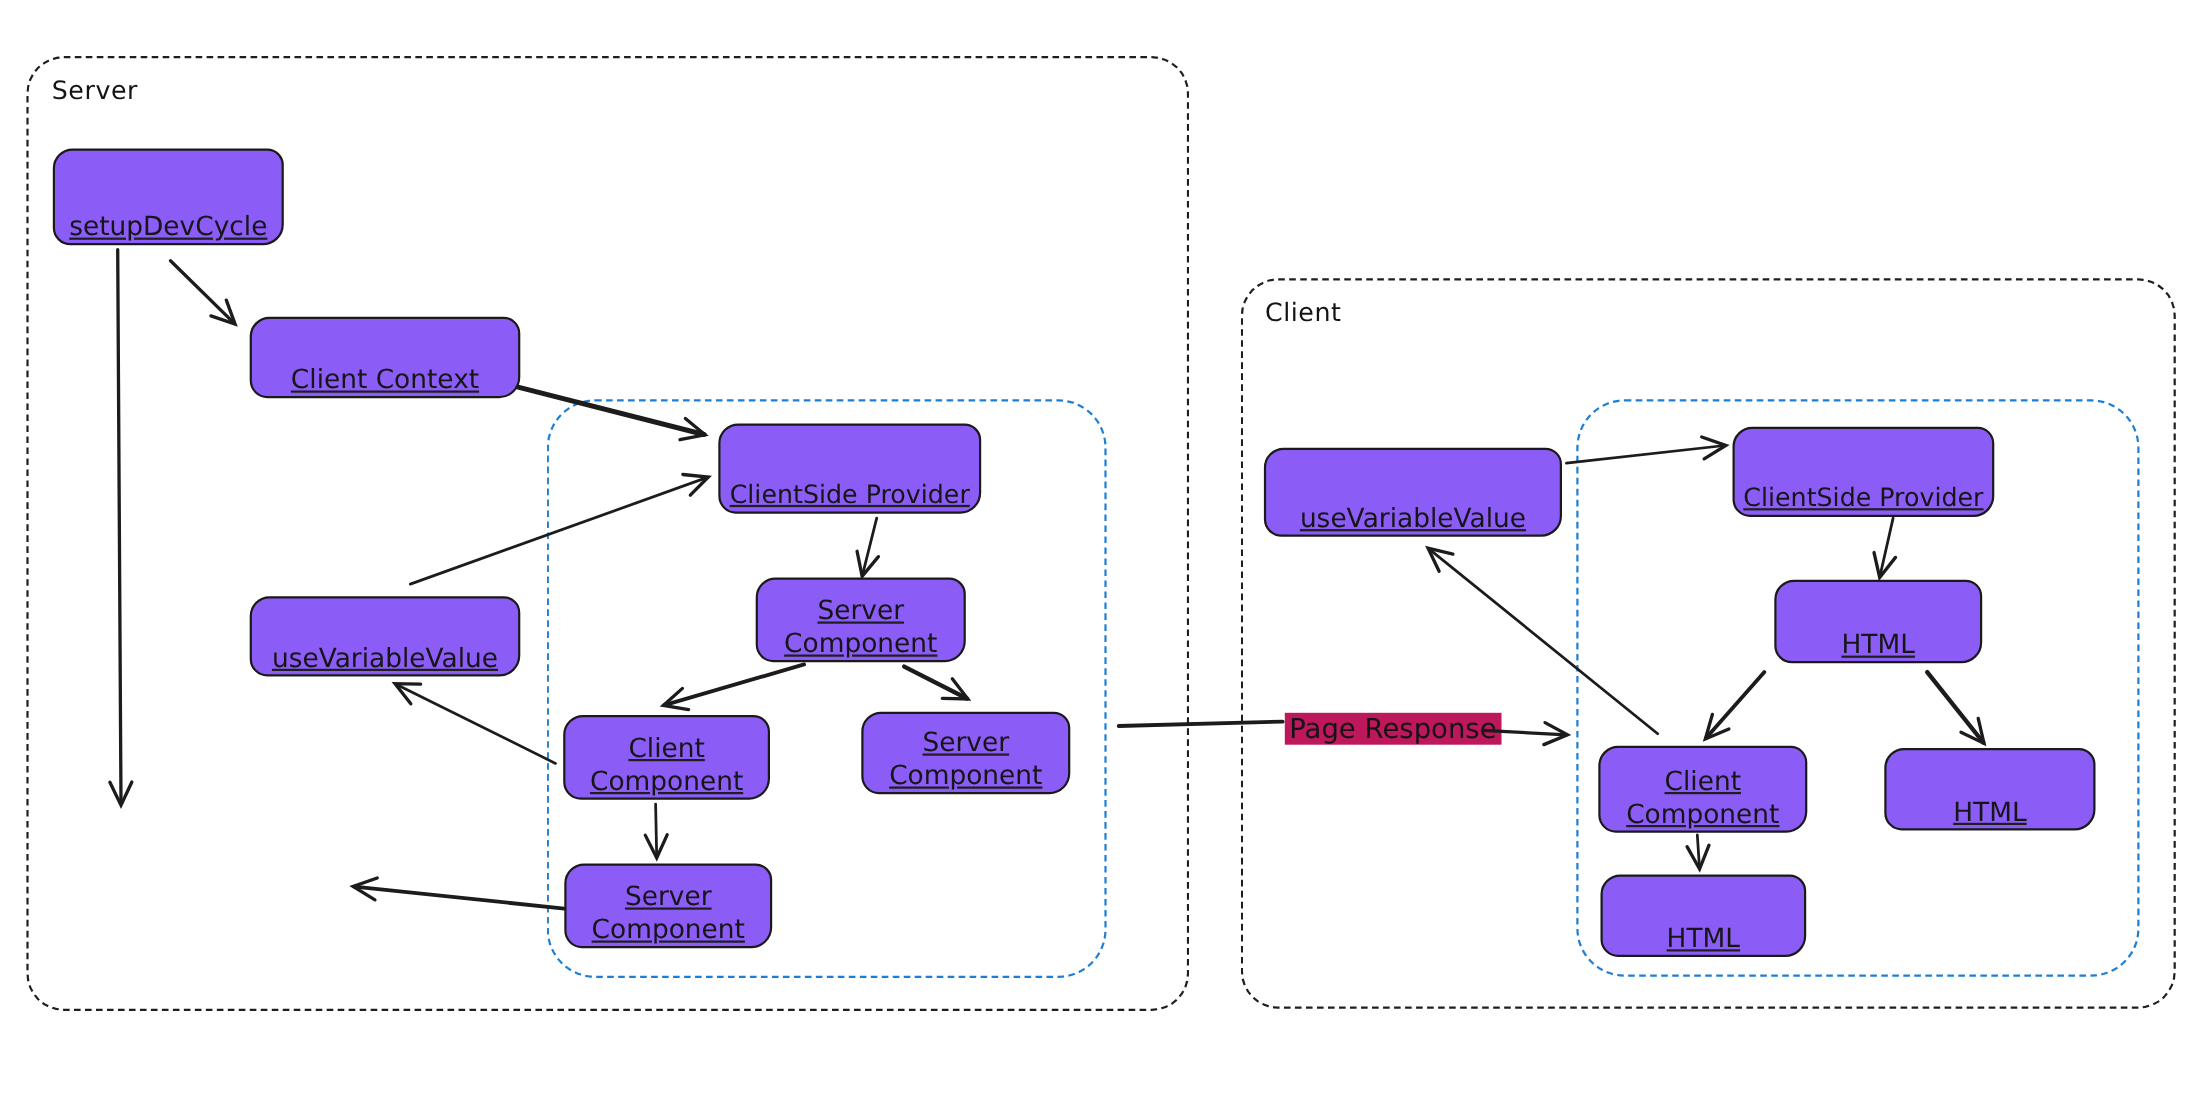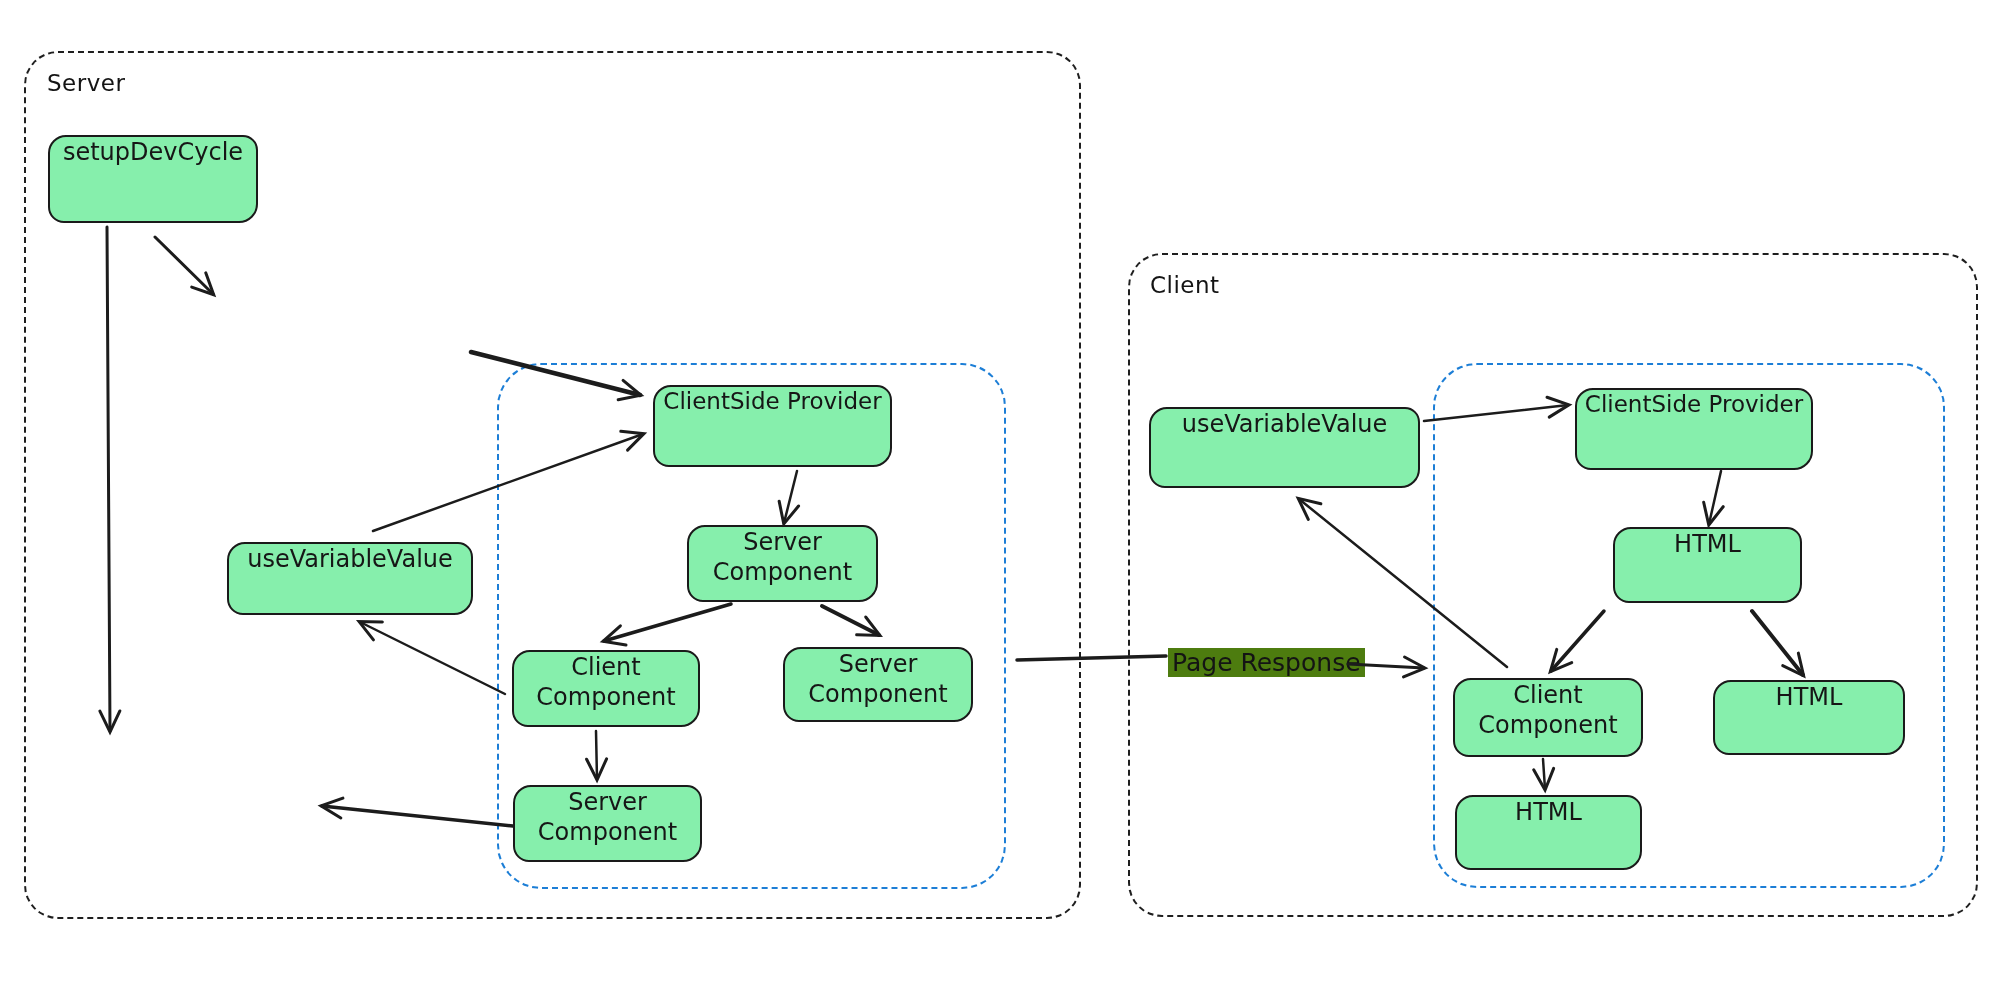--- a/index.html
+++ b/index.html
@@ -5,28 +5,29 @@
   html,body{margin:0;padding:0;background:#ffffff;}
   .canvas{
     position:relative;width:2000px;height:997px;background:#ffffff;
     font-family:"DejaVu Sans","Liberation Sans",sans-serif;color:#1e1e1e;overflow:hidden;
   }
   .group{position:absolute;border:2.5px dashed #1e1e1e;border-radius:34px;background:transparent;}
   .group-label{position:absolute;font-size:23px;letter-spacing:.5px;color:#141414;}
   .bluebox{position:absolute;border:2.5px dashed #1c7ed6;border-radius:44px;background:transparent;}
   .node{
     position:absolute;border:2.5px solid #1a1a1a;border-radius:18px 15px 19px 16px;
-    background:#86efac;display:flex;align-items:flex-start;justify-content:center;
+    background:#8b5cf6;display:flex;align-items:flex-end;justify-content:center;
     box-sizing:border-box;
+    text-decoration:underline;
   }
   .node span{
     font-size:24px;line-height:1.25;text-align:center;white-space:pre;color:#161616;
   }
   .edge-label{
-    position:absolute;font-size:25px;color:#141414;background:#4d7c0f;padding:0 4px;white-space:pre;
+    position:absolute;font-size:25px;color:#141414;background:#be185d;padding:0 4px;white-space:pre;
   }
   svg.edges{position:absolute;left:0;top:0;pointer-events:none;}
   svg.edges line,svg.edges path{stroke:#1c1c1c;fill:none;stroke-linecap:round;}
 </style>
 </head>
 <body>
 
 <div class="canvas">
 
   <div class="group" style="left:24px;top:51px;width:1053px;height:864px;"></div>
@@ -35,20 +36,23 @@
   <div class="group" style="left:1128px;top:253px;width:846px;height:660px;"></div>
   <span class="group-label" style="left:1150px;top:272px;">Client</span>
 
   <div class="bluebox" style="left:497px;top:363px;width:505px;height:522px;"></div>
   <div class="bluebox" style="left:1433px;top:363px;width:508px;height:521px;"></div>
 
   <div class="node" style="left:48px;top:135px;width:210px;height:88px;">
     <span>setupDevCycle</span>
   </div>
 
+  <div class="node" style="left:227px;top:288px;width:246px;height:74px;">
+    <span>Client Context</span>
+  </div>
 
   <div class="node" style="left:653px;top:385px;width:239px;height:82px;">
     <span style="font-size:23px;">ClientSide Provider</span>
   </div>
 
   <div class="node" style="left:687px;top:525px;width:191px;height:77px;">
     <span>Server
 Component</span>
   </div>
 

